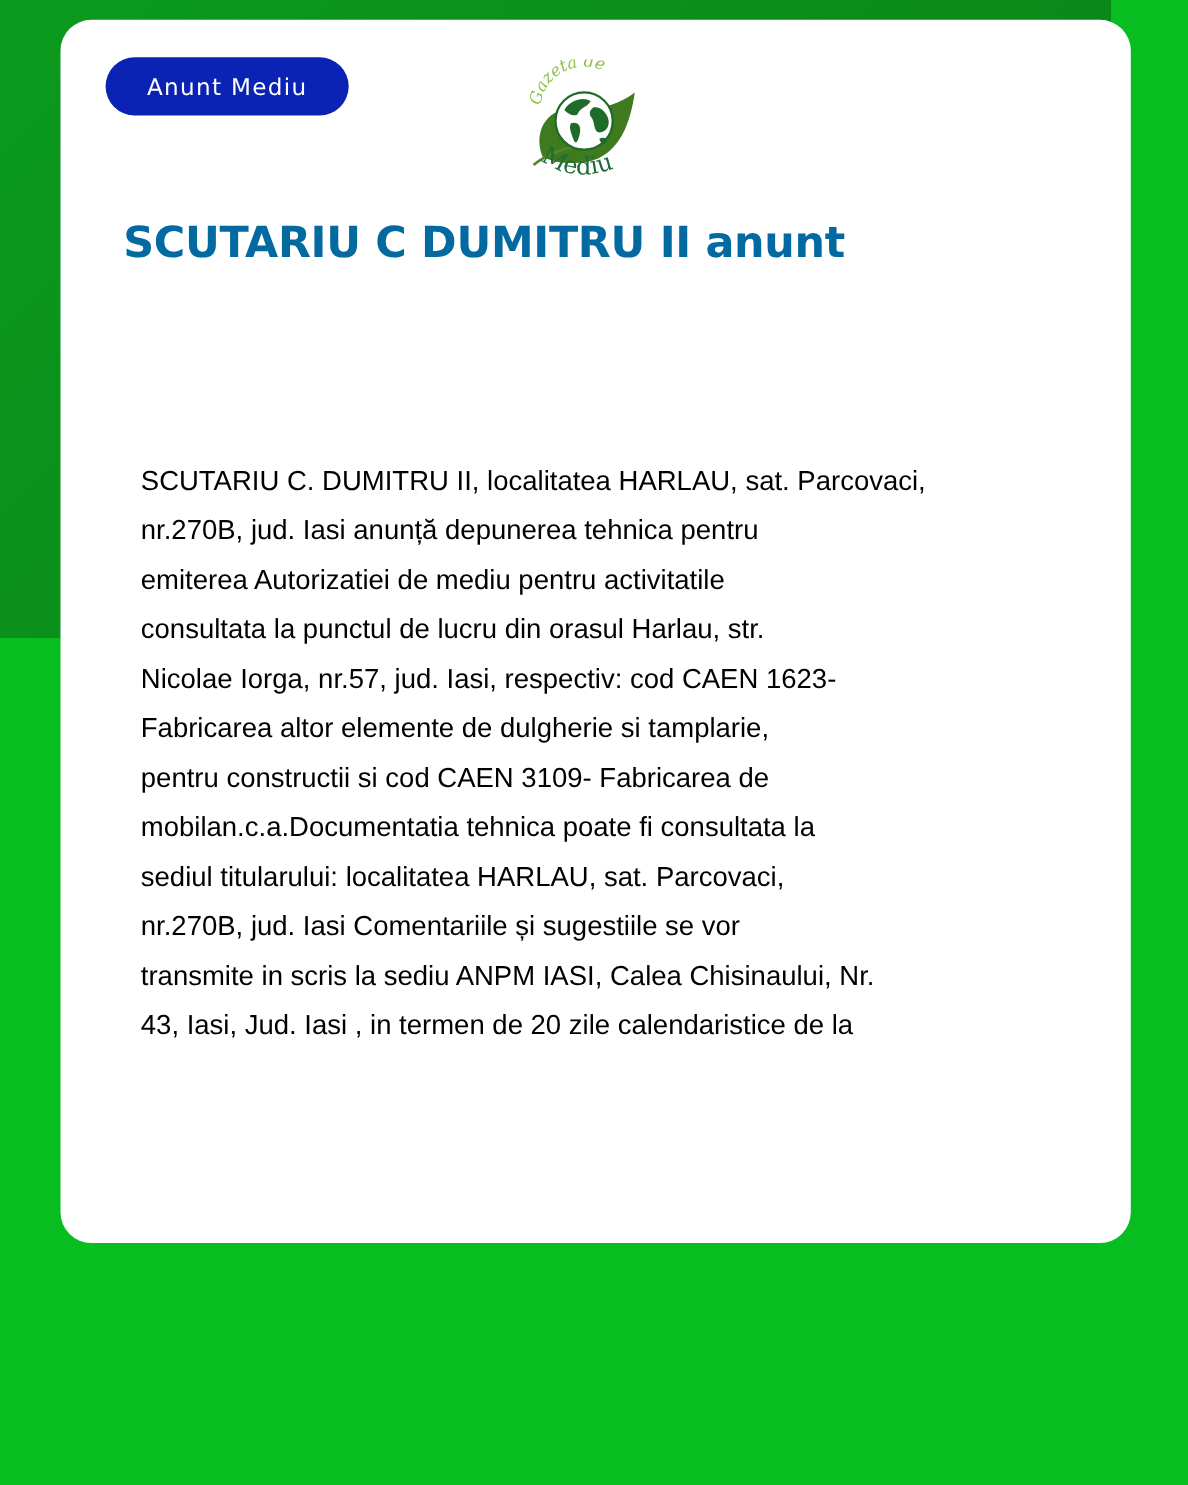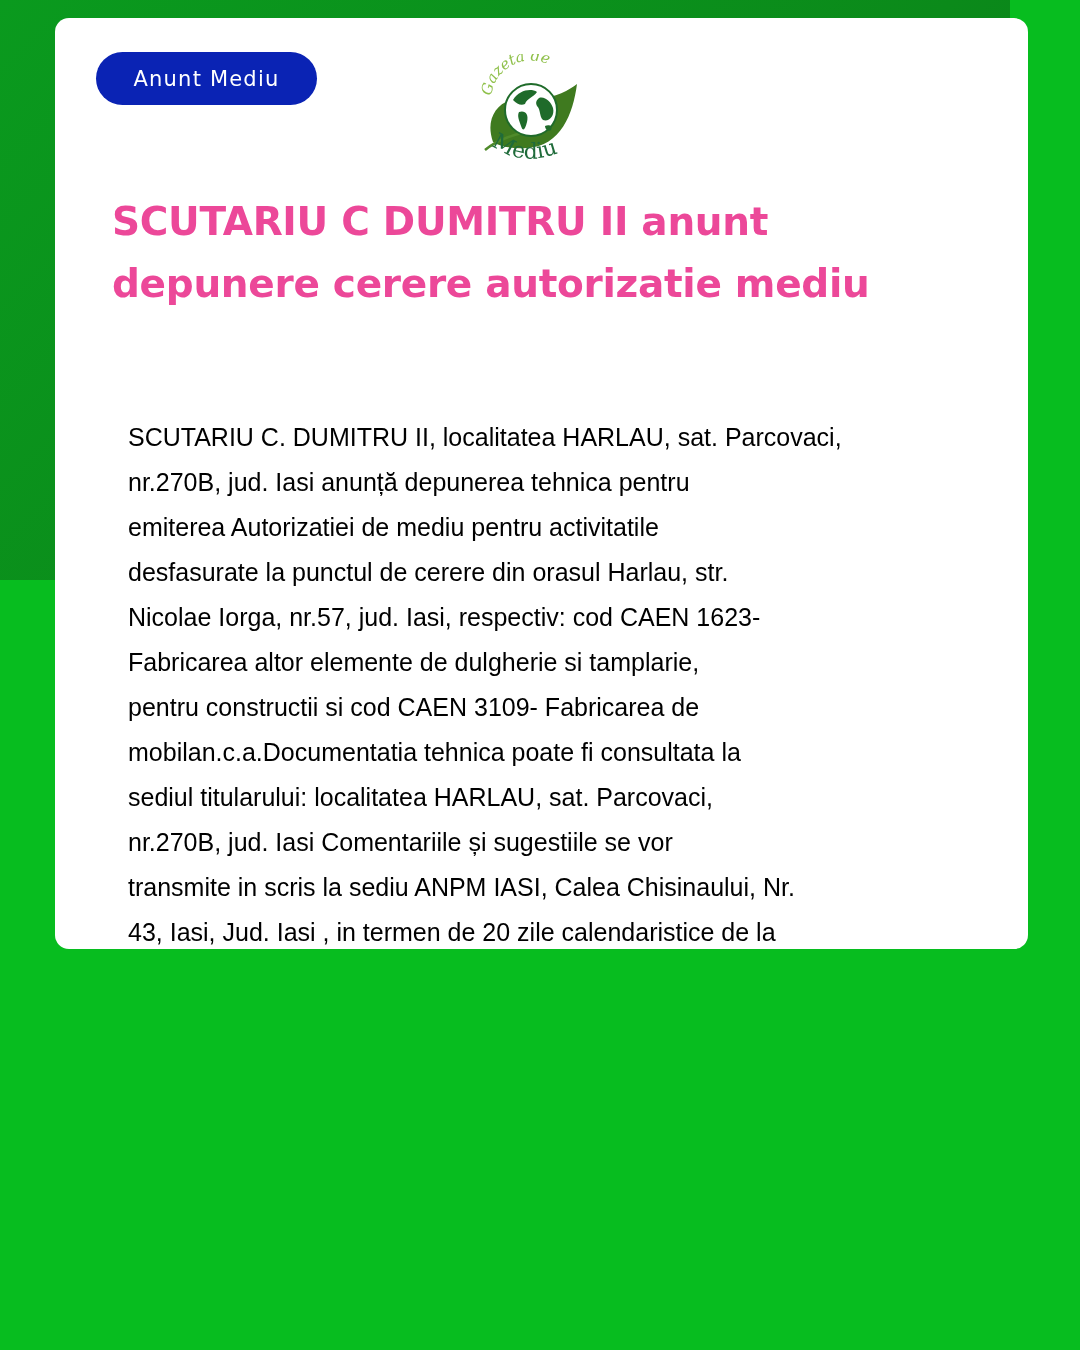--- a/index.html
+++ b/index.html
@@ -20,23 +20,23 @@
       top: 0;
       width: 1010px;
       height: 580px;
       background: linear-gradient(135deg, #0a9a1e 0%, #0b8a1a 60%, #08781a 100%);
     }
     .card {
       position: absolute;
       left: 55px;
       top: 18px;
       width: 973px;
-      height: 931px;
+      height: 1112px;
       background: #ffffff;
-      border-radius: 14px;
+      border-radius: 28px;
     }
     .badge {
       position: absolute;
       left: 41px;
       top: 34px;
       width: 221px;
       height: 53px;
       border-radius: 27px;
       background: #0a23b4;
       color: #ffffff;
@@ -55,21 +55,21 @@
       top: 36px;
       width: 112px;
       height: 120px;
     }
     .title {
       position: absolute;
       left: 57px;
       top: 173px;
       width: 880px;
       margin: 0;
-      color: #ec4899;
+      color: #0369a1;
       font-family: "DejaVu Sans", sans-serif;
       font-weight: bold;
       font-size: 39px;
       line-height: 62px;
       letter-spacing: -0.3px;
     }
     .body-text {
       position: absolute;
       left: 57px;
       top: 381px;
@@ -113,28 +113,27 @@
     <text font-family="DejaVu Serif, serif" font-size="15" font-style="italic" fill="#8fc04a">
       <textPath href="#arcTop" startOffset="4">Gazeta de</textPath>
     </text>
     <text font-family="DejaVu Serif, serif" font-size="22" fill="#1f6b3a">
       <textPath href="#arcBottom" startOffset="8">Mediu</textPath>
     </text>
   </svg>
 
   <h1 class="title">
     <span style="display:block">SCUTARIU C DUMITRU II anunt</span>
-    <span style="display:block">depunere cerere autorizatie mediu</span>
   </h1>
 
   <p class="body-text">
     <span class="line">SCUTARIU C. DUMITRU II, localitatea HARLAU, sat. Parcovaci,</span>
     <span class="line">nr.270B, jud. Iasi anunță depunerea tehnica pentru</span>
     <span class="line">emiterea Autorizatiei de mediu pentru activitatile</span>
-    <span class="line">desfasurate la punctul de cerere din orasul Harlau, str.</span>
+    <span class="line">consultata la punctul de lucru din orasul Harlau, str.</span>
     <span class="line">Nicolae Iorga, nr.57, jud. Iasi, respectiv: cod CAEN 1623-</span>
     <span class="line">Fabricarea altor elemente de dulgherie si tamplarie,</span>
     <span class="line">pentru constructii si cod CAEN 3109- Fabricarea de</span>
     <span class="line">mobilan.c.a.Documentatia tehnica poate fi consultata la</span>
     <span class="line">sediul titularului: localitatea HARLAU, sat. Parcovaci,</span>
     <span class="line">nr.270B, jud. Iasi Comentariile și sugestiile se vor</span>
     <span class="line">transmite in scris la sediu ANPM IASI, Calea Chisinaului, Nr.</span>
     <span class="line">43, Iasi, Jud. Iasi , in termen de 20 zile calendaristice de la</span>
   </p>
 

